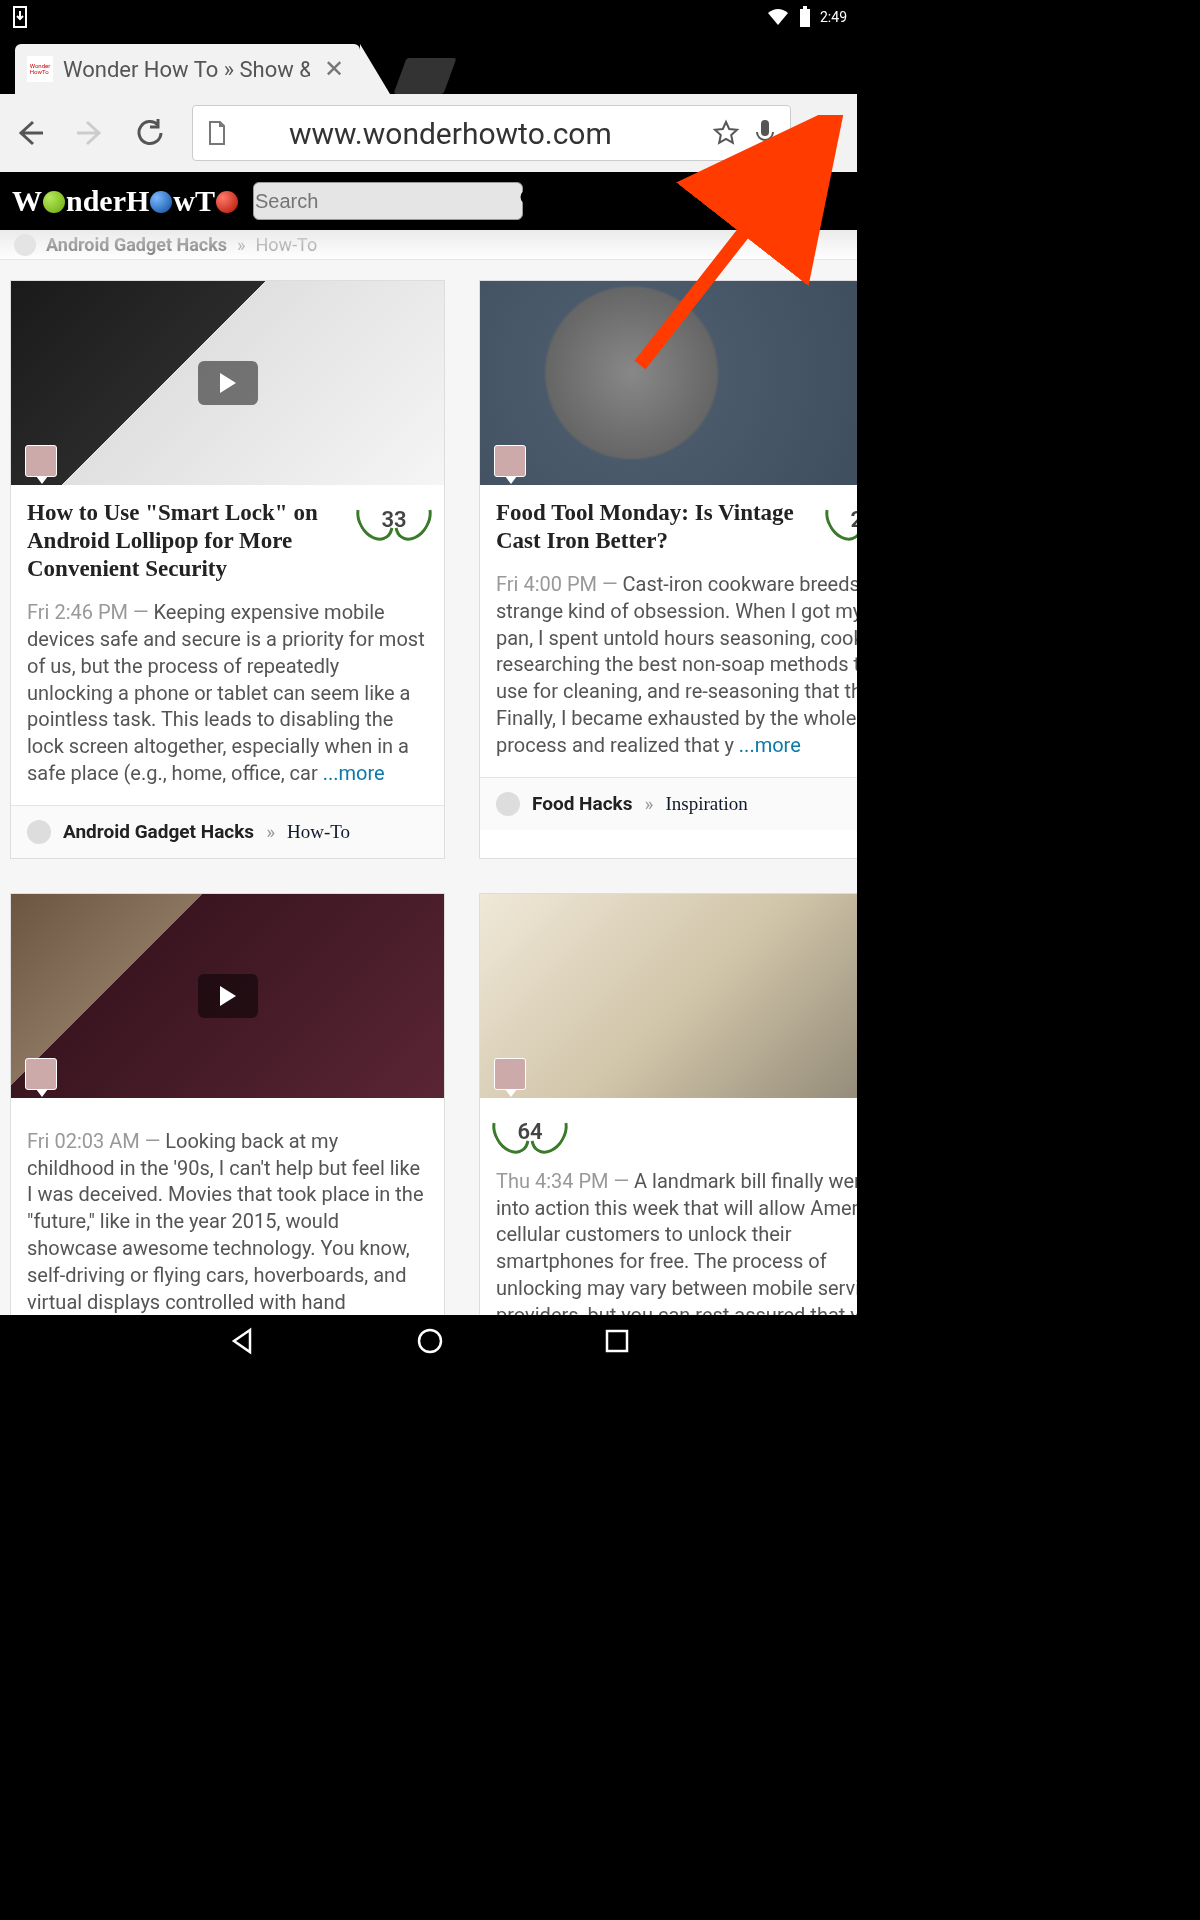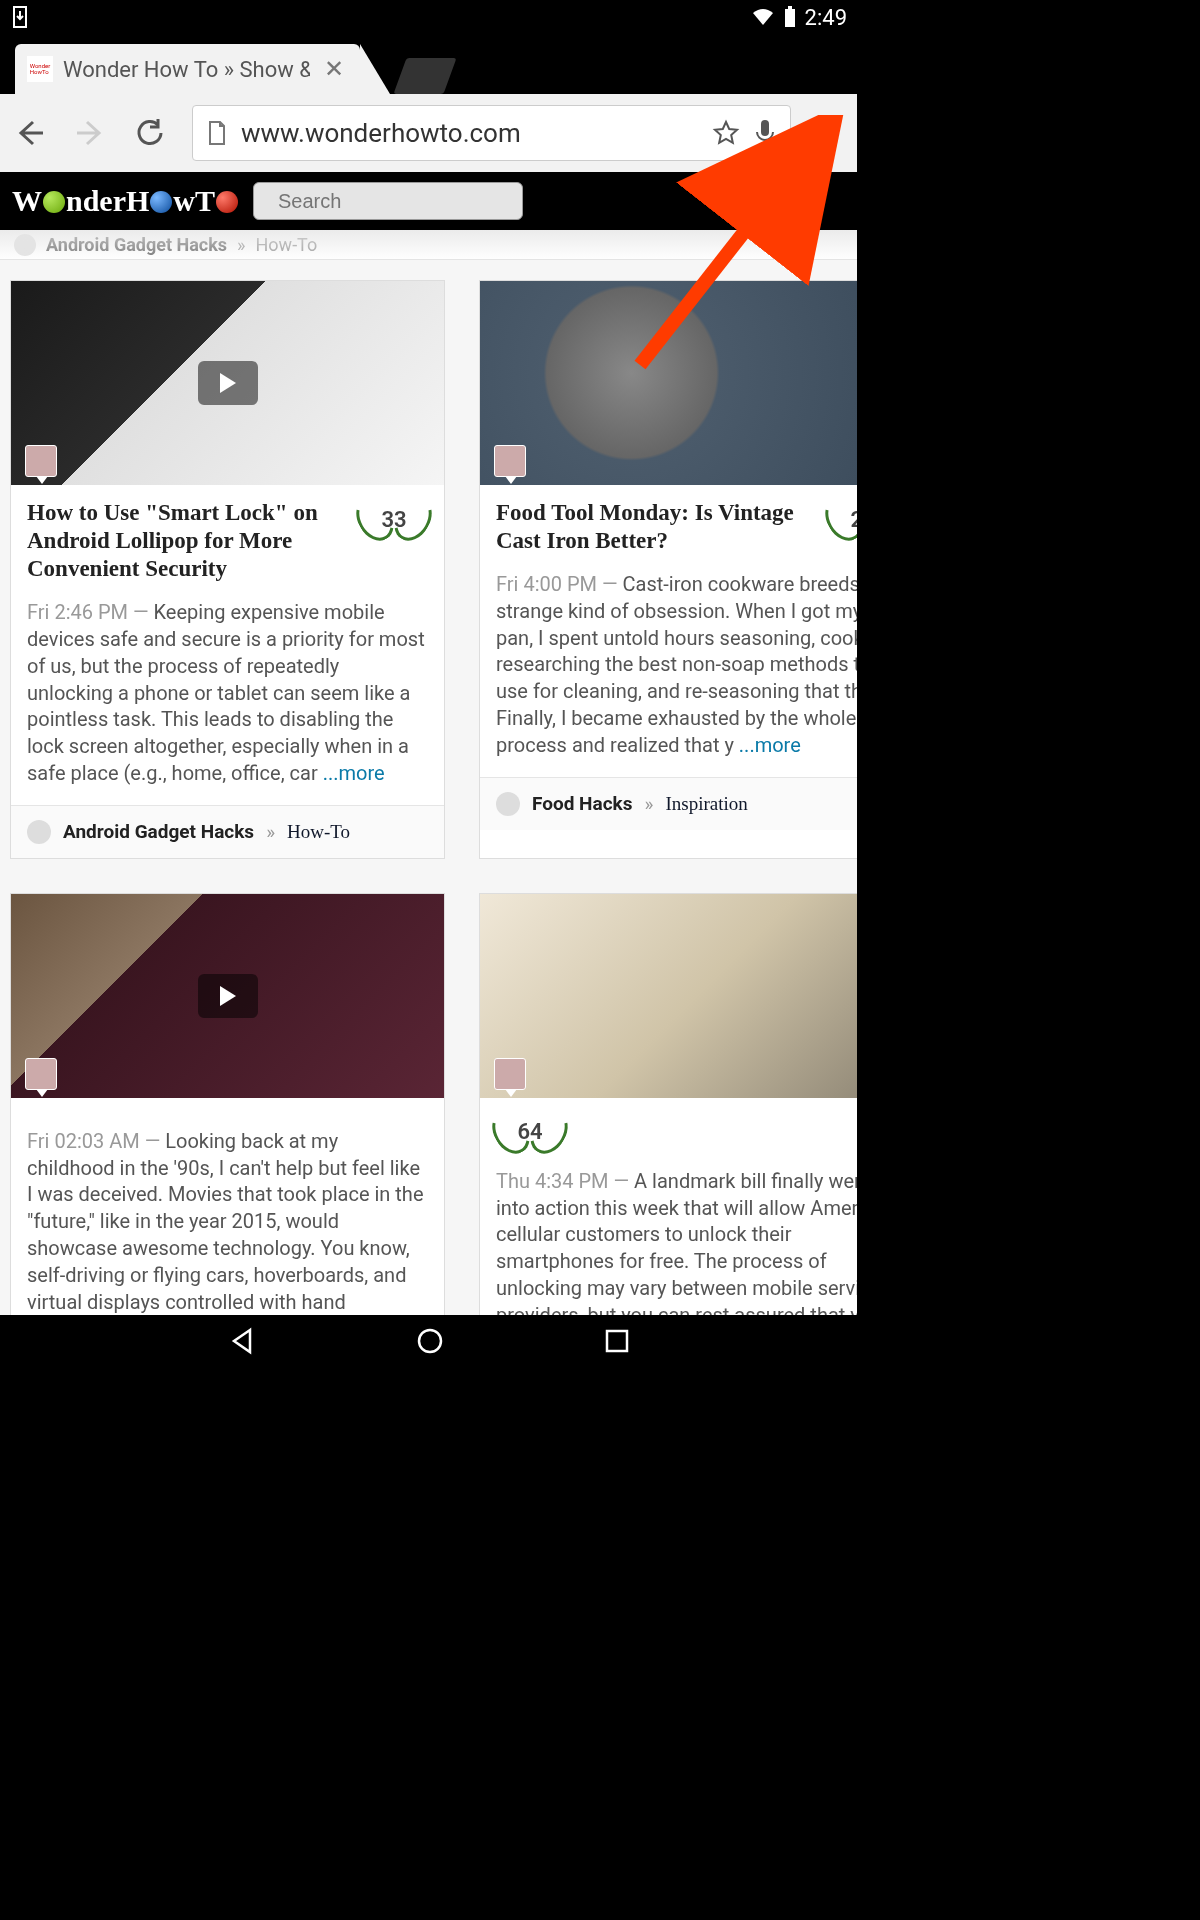--- a/index.html
+++ b/index.html
@@ -14,21 +14,21 @@
 
 
 .status-bar {
   height: 34px;
   background: #000;
   color: #fff;
   display: flex;
   justify-content: space-between;
   align-items: center;
   padding: 12px 10px;
-  font-size: 22px;
+  font-size: 14px;
 }
 .status-left, .status-right { display: flex; align-items: center; gap: 8px; }
 .status-right { font-weight: 400; }
 
 
 .tab-strip {
   height: 60px;
   background: #000;
   display: flex;
   align-items: flex-end;
@@ -105,21 +105,21 @@
   background: #fff;
   border: 1px solid #ccc;
   border-radius: 4px;
   height: 56px;
   display: flex;
   align-items: center;
   padding: 0 14px;
   gap: 14px;
 }
 .omnibox .page-icon { color: #555; }
-.omnibox .url { flex: 1; font-size: 26px; color: #333; }
+.omnibox .url { flex: 1; font-size: 30px; color: #333; margin-left: 48px; }
 .omnibox .star, .omnibox .mic { color: #555; }
 .menu-dots { color: #555; display: flex; flex-direction: column; gap: 4px; align-items:center; justify-content:center; width:30px;}
 .menu-dots span { width: 5px; height: 5px; background: #555; border-radius: 50%; display:block;}
 
 
 .red-arrow {
   position: absolute;
   top: 115px;
   left: 610px;
   z-index: 100;
@@ -148,21 +148,21 @@
 .logo .dot.blue { background: radial-gradient(circle at 30% 30%, #7ab8ff, #0a4a9a); }
 .logo .dot.red { background: radial-gradient(circle at 30% 30%, #ff7a6a, #b01000); }
 .site-search {
   display: flex;
   align-items: center;
   background: #e5e5e5;
   border: 1px solid #999;
   border-radius: 6px;
   height: 38px;
   width: 270px;
-  padding: 0 24px;
+  padding: 0 1px;
 }
 .site-search input {
   flex: 1;
   border: none;
   background: transparent;
   font-size: 20px;
   color: #666;
   outline: none;
 }
 .site-search .mag { color: #000; font-weight: bold; font-size: 20px; }

